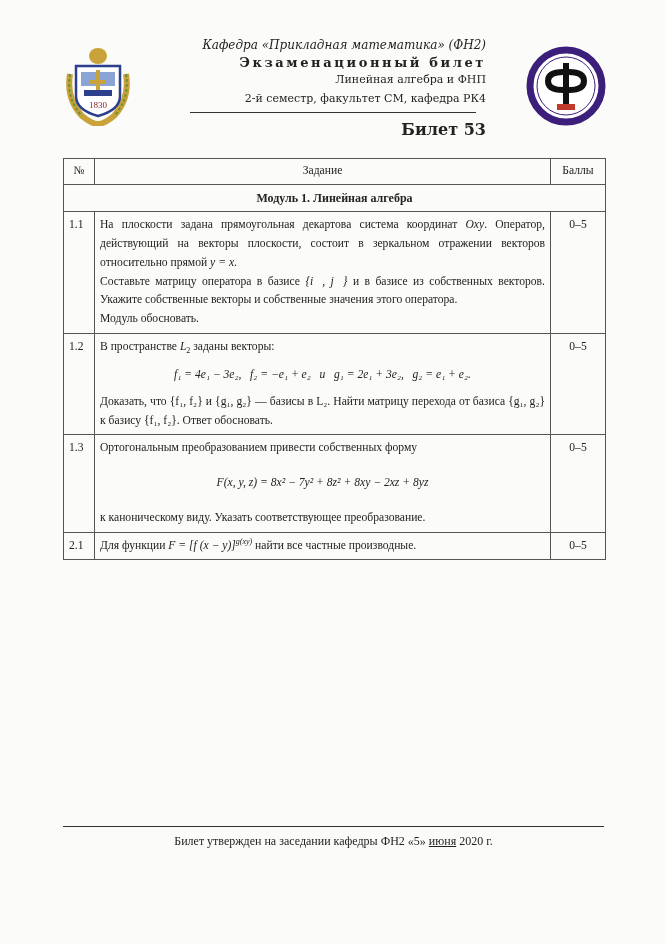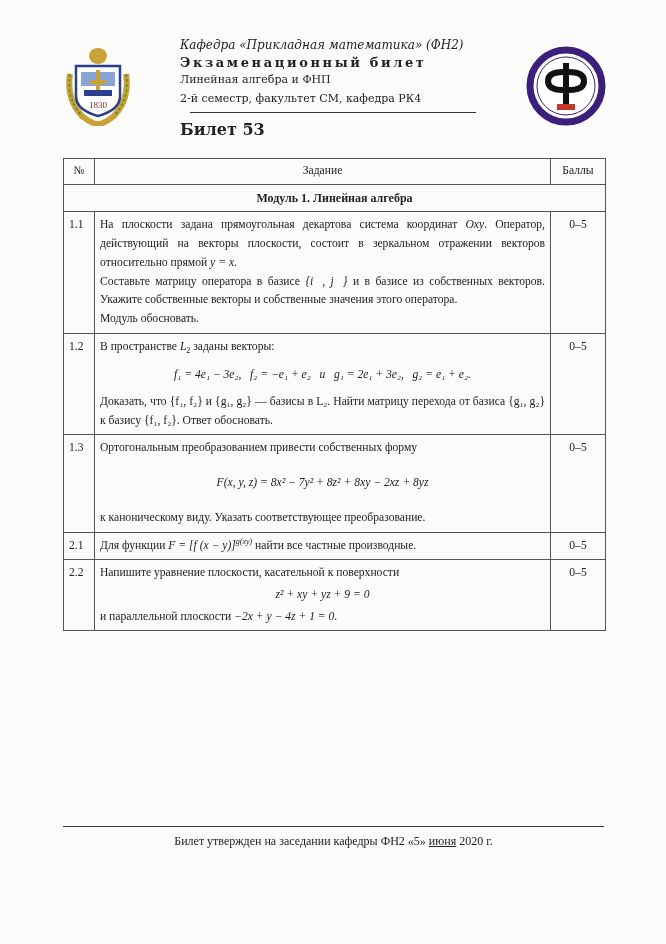--- a/index.html
+++ b/index.html
@@ -4,21 +4,21 @@
 <style>
   html, body { margin: 0; padding: 0; }
   body {
     width: 666px; height: 944px; background: #fbfbf9; position: relative;
     font-family: "DejaVu Serif", "Liberation Serif", serif; color: #222;
     overflow: hidden;
   }
   .abs { position: absolute; }
   .crest { left: 62px; top: 44px; width: 72px; height: 82px; }
   .seal { left: 526px; top: 46px; width: 80px; height: 80px; }
-  .hdr { left: 180px; width: 306px; text-align: left; }
+  .hdr { left: 180px; width: 306px; text-align: right; }
   .dept { top: 38px; font-size: 12px; font-style: italic; }
   .ticket-kind { top: 55px; font-size: 13px; font-weight: bold; letter-spacing: 2.6px; }
   .subject { top: 73px; font-size: 11px; }
   .semester { top: 92px; font-size: 11px; }
   .hrule { left: 190px; top: 112px; width: 286px; height: 0; border-top: 1.3px solid #333; }
   .ticket-no { top: 120px; font-size: 16px; font-weight: bold; }
 
   table.exam {
     position: absolute; left: 63px; top: 158px; width: 543px;
     border-collapse: collapse; font-size: 11.6px; line-height: 18.7px;
@@ -118,29 +118,20 @@
 
 
   <tr>
     <td class="c-num">2.1</td>
     <td class="task">
       <span>Для функции </span><span class="m">F = [f (x − y)]</span><sup class="m">g(xy)</sup><span> найти все частные производные.</span>
     </td>
     <td class="c-pts">0–5</td>
   </tr>
 
-  <tr>
-    <td class="c-num">2.2</td>
-    <td class="task">
-      <span>Напишите уравнение плоскости, касательной к поверхности</span>
-      <span class="eq m" style="margin:3px 0;">z² + xy + yz + 9 = 0</span>
-      <span>и параллельной плоскости </span><span class="m">−2x + y − 4z + 1 = 0</span><span>.</span>
-    </td>
-    <td class="c-pts">0–5</td>
-  </tr>
 
 </tbody>
   </table>
 
 <div class="abs frule"></div>
 <div class="abs footer">
   <span>Билет утвержден на заседании кафедры ФН2 «5» </span><span class="ul">июня</span><span> 2020 г.</span>
 </div>
 
 </body></html>

